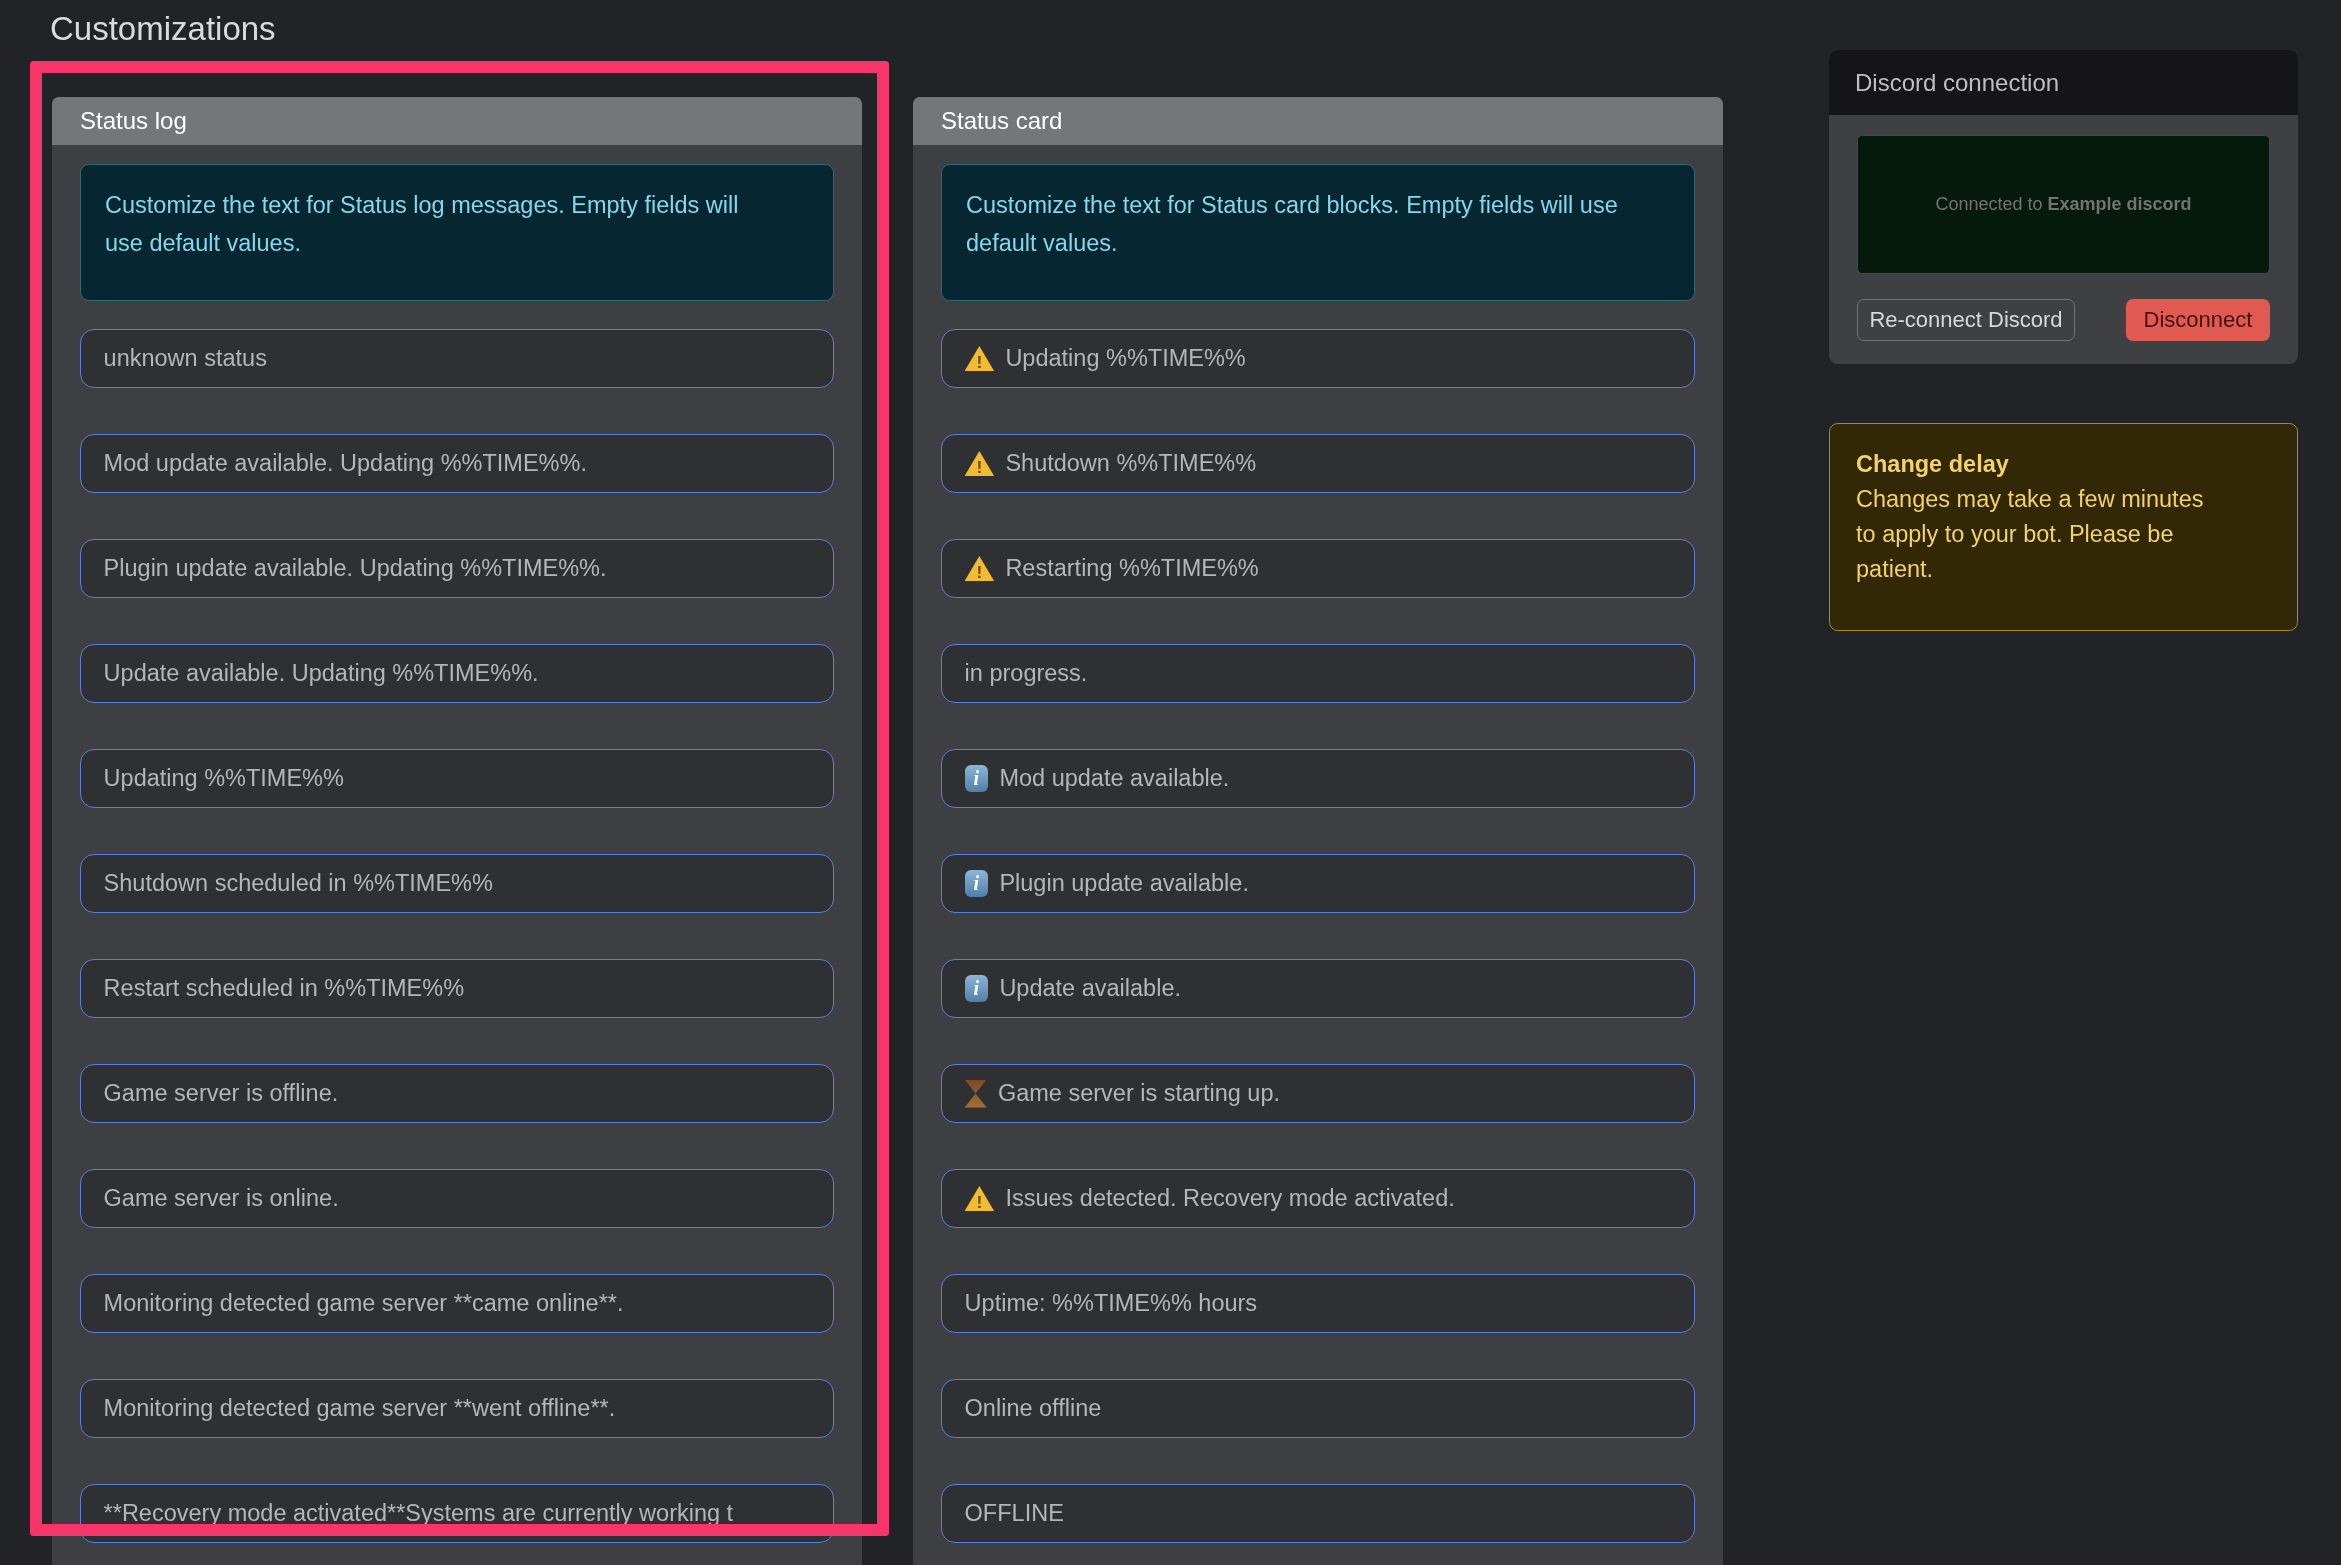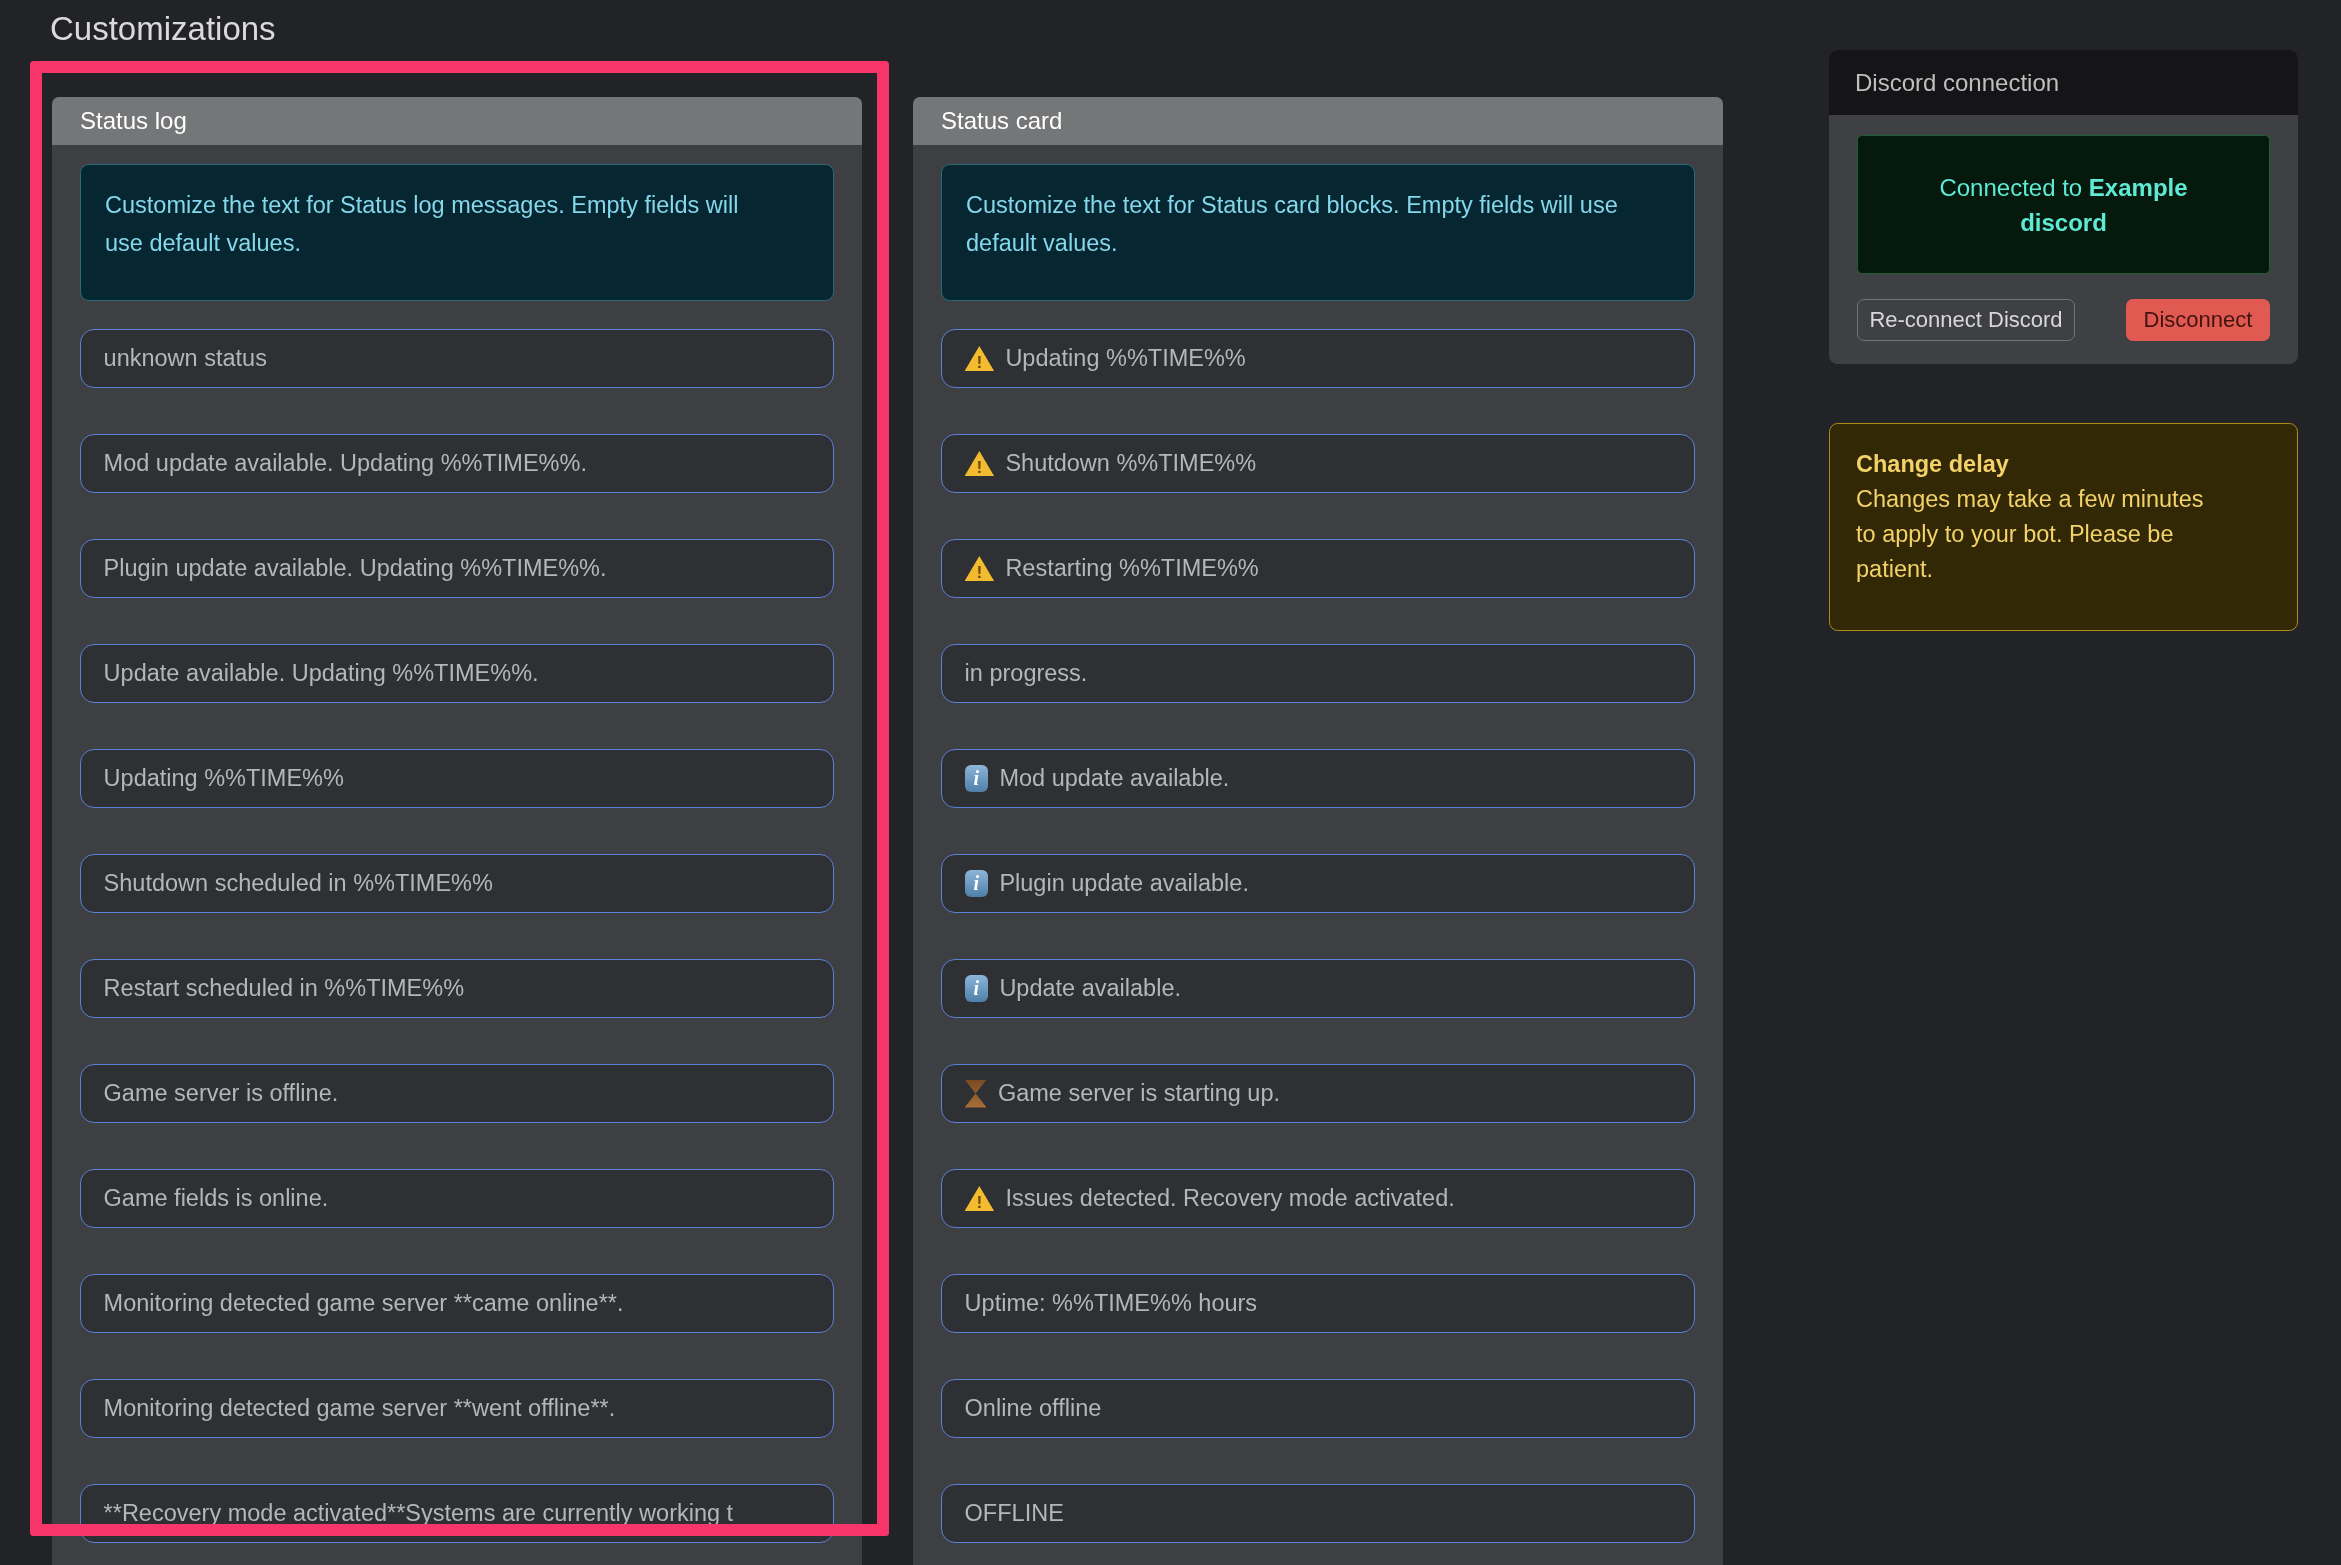--- a/index.html
+++ b/index.html
@@ -63,21 +63,21 @@
     border-radius:8.7px; overflow:hidden; background:#3f4043;
   }
   .discord-header {
     height:65px; background:#151517; display:flex; align-items:center;
     padding-left:26px; font-size:24px; color:#bfbfbf;
   }
   .discord-body { padding:20px 28px 0 28px; }
   .conn-box {
     height:139px; background:#05190c; border:1.7px solid #1e5e34; border-radius:5.2px;
     display:flex; align-items:center; justify-content:center; text-align:center;
-    padding:15px 49px; color:#5eead4; font-size:24px; line-height:35px;
+    padding:15px 49px; color:#737373; font-size:18px; line-height:35px;
   }
   .conn-box b { font-weight:bold; }
   .btn-row { margin-top:25px; display:flex; justify-content:space-between; }
   .btn {
     height:42px; border-radius:7px; font-size:22px;
     display:flex; align-items:center; justify-content:center; cursor:pointer;
   }
   .btn.reconnect { width:218px; background:transparent; border:1.7px solid #717276; color:#d8d8d8; }
   .btn.disconnect { width:144px; background:#e05a52; border:none; color:#43130f; }
   
@@ -116,21 +116,21 @@
     <div class="field">
         <span>Shutdown scheduled in %%TIME%%</span>
       </div>
     <div class="field">
         <span>Restart scheduled in %%TIME%%</span>
       </div>
     <div class="field">
         <span>Game server is offline.</span>
       </div>
     <div class="field">
-        <span>Game fields is online.</span>
+        <span>Game server is online.</span>
       </div>
     <div class="field">
         <span>Monitoring detected game server **came online**.</span>
       </div>
     <div class="field">
         <span>Monitoring detected game server **went offline**.</span>
       </div>
     <div class="field">
         <span>**Recovery mode activated**Systems are currently working t</span>
       </div>

